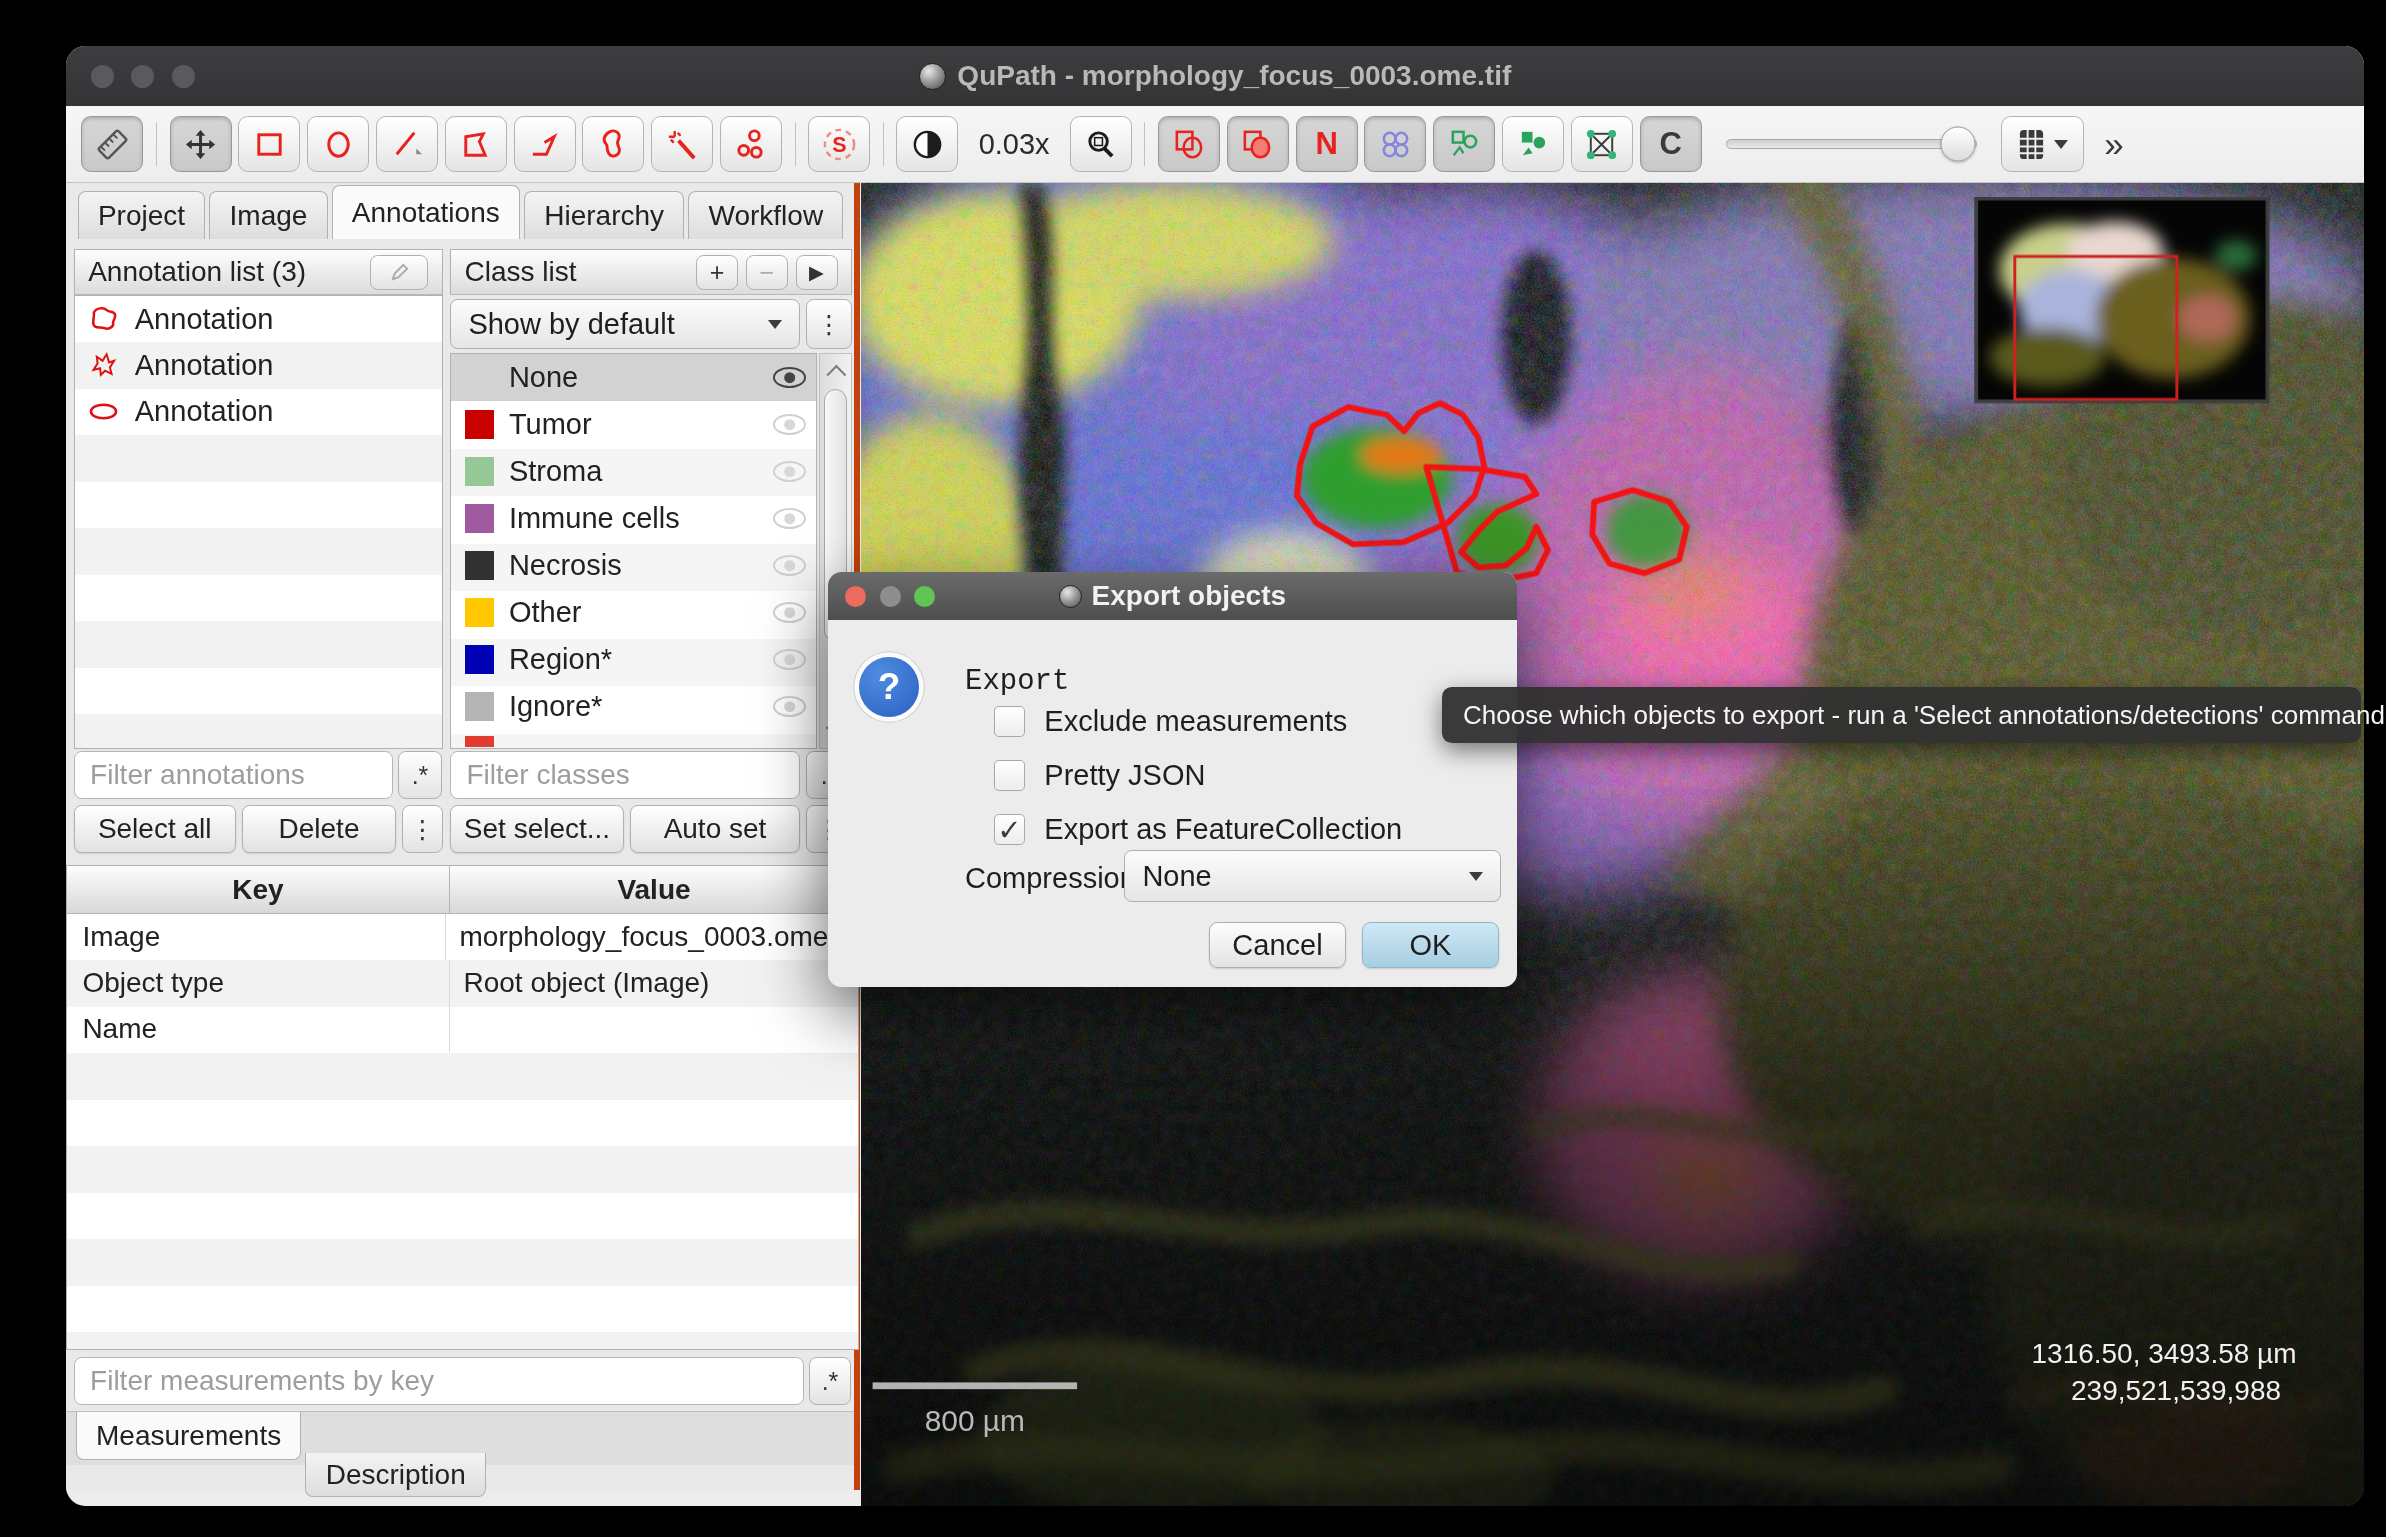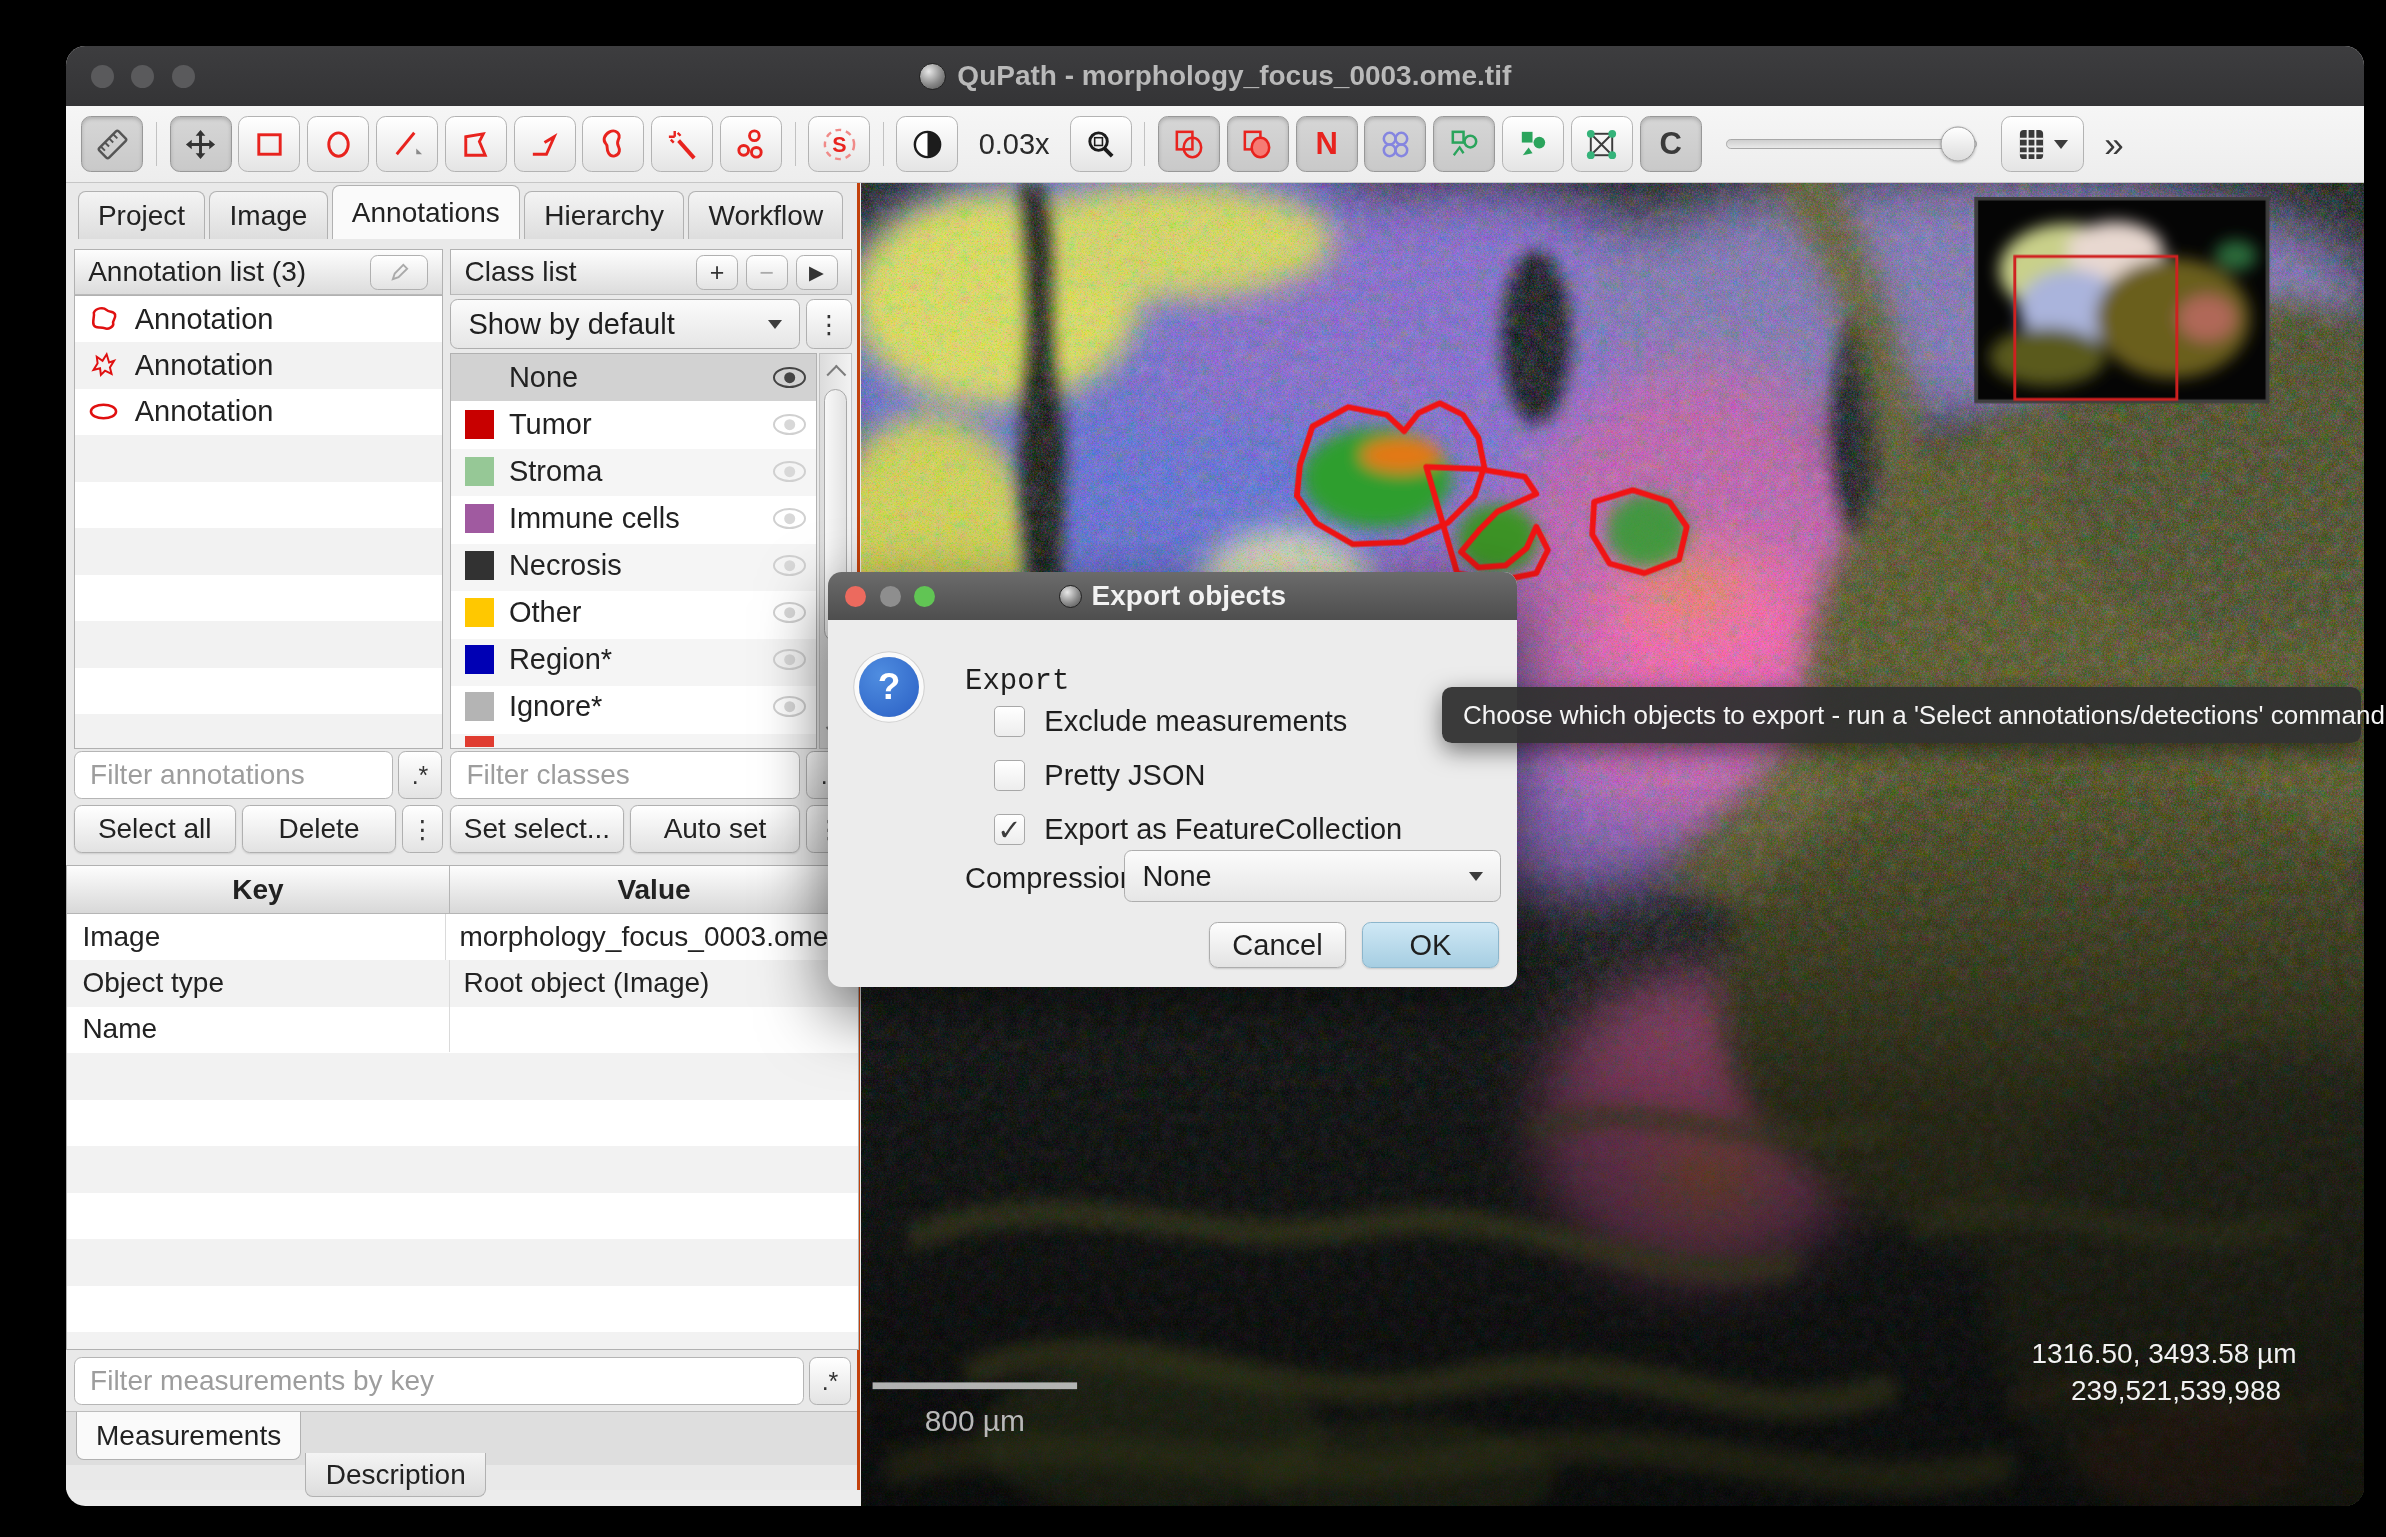--- a/index.html
+++ b/index.html
@@ -30,21 +30,21 @@
           border:1px solid #a8a8a8;margin:0 17.4px;flex:0 0 auto;}
   .slider .thumb{position:absolute;top:50%;left:calc(100% - 17.4px);transform:translate(-50%,-50%);
           width:35px;height:35px;border-radius:50%;background:linear-gradient(#ffffff,#dcdcdc);
           border:1px solid #9a9a9a;box-shadow:0 1px 2.9px rgba(0,0,0,.3);}
   .tb-wide{width:83px;}
   .dd-caret{width:0;height:0;border-left:7.7px solid transparent;border-right:7.7px solid transparent;
             border-top:9.7px solid #3c3c3c;display:inline-block;margin-left:7.7px;}
   .overflow{font-size:35px;color:#3a3a3a;margin-left:13.5px;}
   
   .content{position:absolute;left:0;top:137px;right:0;bottom:0;}
-  .left-panel{position:absolute;left:0;top:0;width:794px;bottom:16px;background:#e9e9e9;border-right:3px solid #c2410c;}
+  .left-panel{position:absolute;left:0;top:0;width:794px;bottom:16px;background:#e9e9e9;border-right:6px solid #c2410c;}
   
   .tabs-row{position:absolute;left:0;top:0;right:0;height:56px;display:flex;align-items:flex-end;padding-left:11.6px;}
   .tab{height:48px;padding:0 19.3px;display:flex;align-items:center;border:1px solid #b1b1b1;border-bottom:none;
        border-radius:7.7px 7.7px 0 0;background:linear-gradient(#f4f4f4,#dddddd);font-size:28px;margin-right:3.9px;color:#222;}
   .tab.selected{background:#fafafa;height:54px;}
   
   .panel-box{position:absolute;background:#fff;border:1px solid #b1b1b1;}
   .hdrbar{background:linear-gradient(#fdfdfd,#dcdcdc);border-bottom:1px solid #b9b9b9;display:flex;align-items:center;
           font-size:28px;color:#222;padding:0 13.5px;}
   .minibtn{border:1px solid #b0b0b0;border-radius:7.7px;background:linear-gradient(#ffffff,#e3e3e3);

